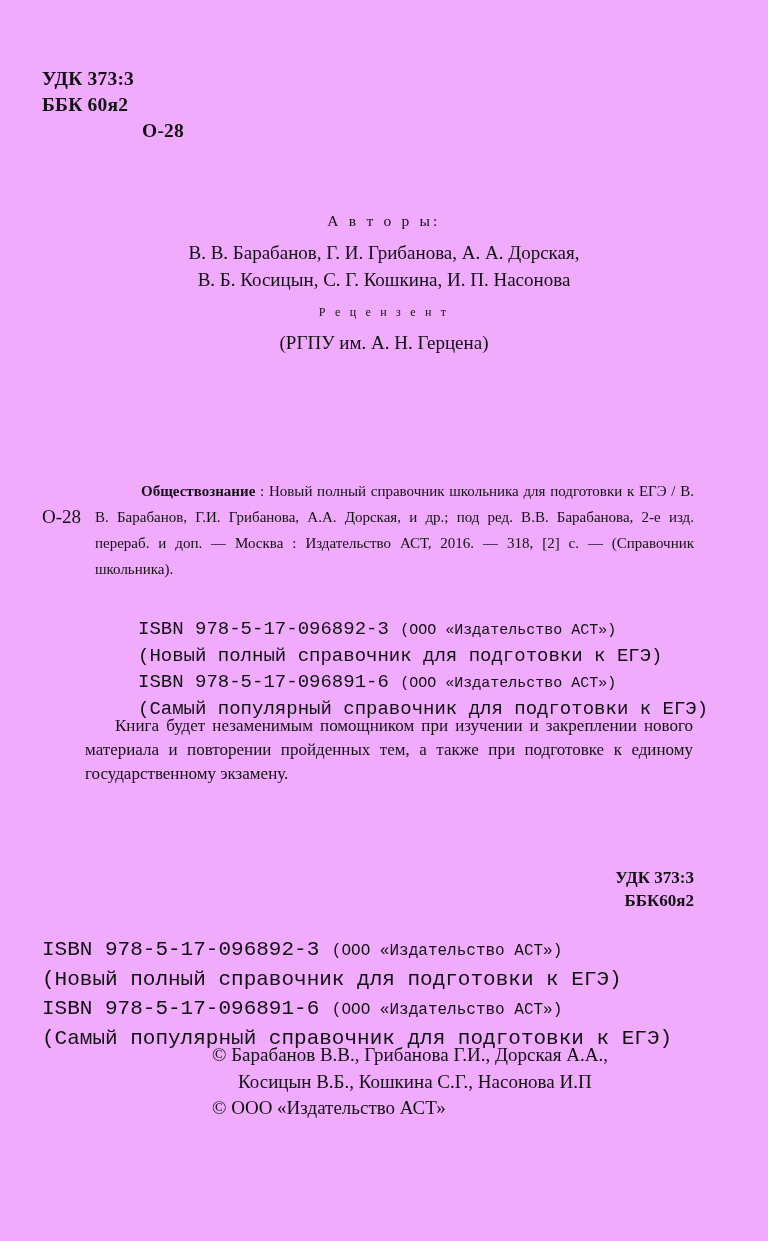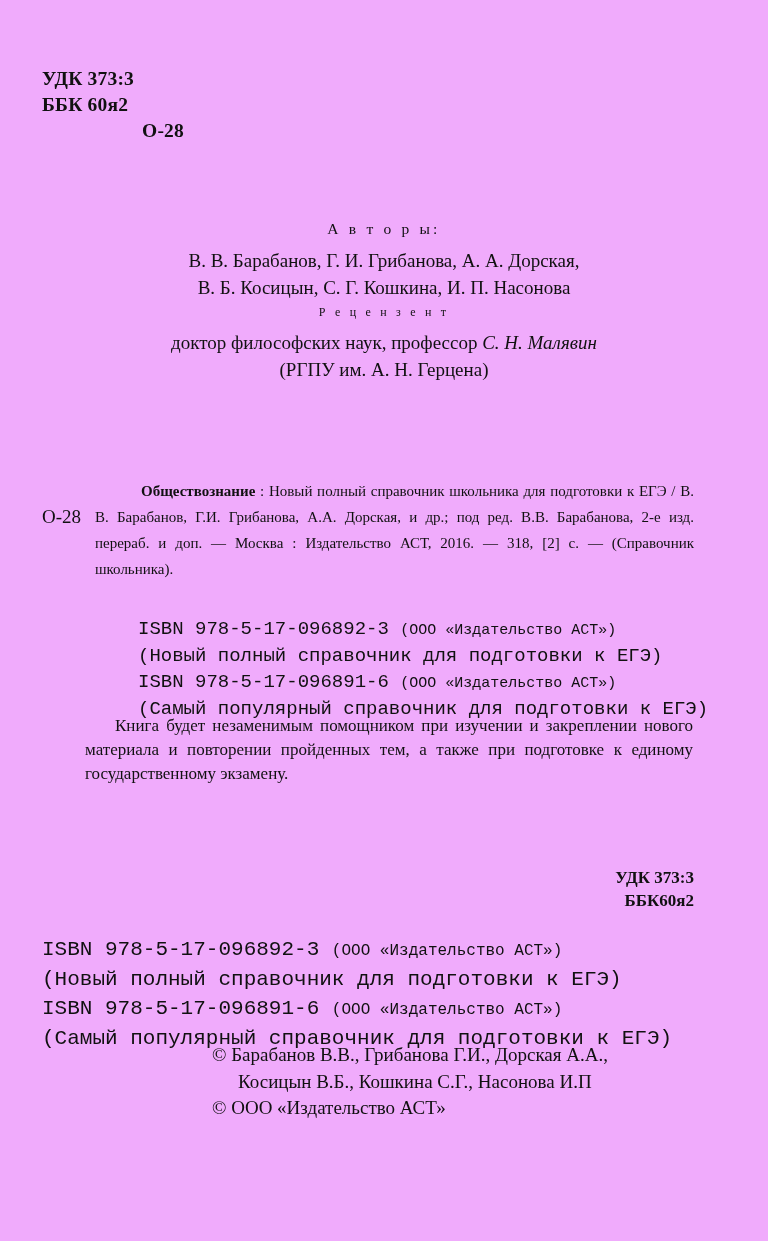--- a/index.html
+++ b/index.html
@@ -38,21 +38,21 @@
   }
   .udk-block .line-code {
     text-align: right;
     padding-right: 18px;
   }
 
   
   .credits {
     position: absolute;
     left: 60px;
-    top: 220px;
+    top: 212px;
     width: 648px;
     text-align: center;
   }
   .credits-caption {
     font-size: 15.5px;
     letter-spacing: 3.2px;
     margin-bottom: 9px;
   }
   .credits-line {
     font-size: 19px;
@@ -199,21 +199,20 @@
   </div>
 
   <div class="credits">
     <div class="credits-caption">А в т о р ы:</div>
     <div class="credits-line">В. В. Барабанов, Г. И. Грибанова, А. А. Дорская,</div>
     <div class="credits-line">В. Б. Косицын, С. Г. Кошкина, И. П. Насонова</div>
   </div>
 
   <div class="reviewer">
     <div class="reviewer-caption">Р е ц е н з е н т</div>
-    <div class="reviewer-line"><span>доктор философских наук, профессор </span><span class="ital">С. Н. Малявин</span></div>
     <div class="reviewer-line">(РГПУ им. А. Н. Герцена)</div>
   </div>
 
   <div class="biblio">
     <div class="biblio-hang">О-28</div>
     <div class="biblio-body"><span class="bold">Обществознание</span><span> :  Новый полный справочник школьника для подготовки к ЕГЭ / В. В. Барабанов, Г.И. Грибанова, А.А. Дорская, и др.; под ред. В.В. Барабанова, 2-е изд. перераб. и доп. — Москва : Издательство АСТ, 2016. — 318, [2] с. — (Справочник школьника).</span></div>
   </div>
 
   <div class="isbn-group-upper">
     <div class="isbn-line"><span>ISBN 978-5-17-096892-3 </span><span class="pub">(ООО «Издательство АСТ»)</span></div>

